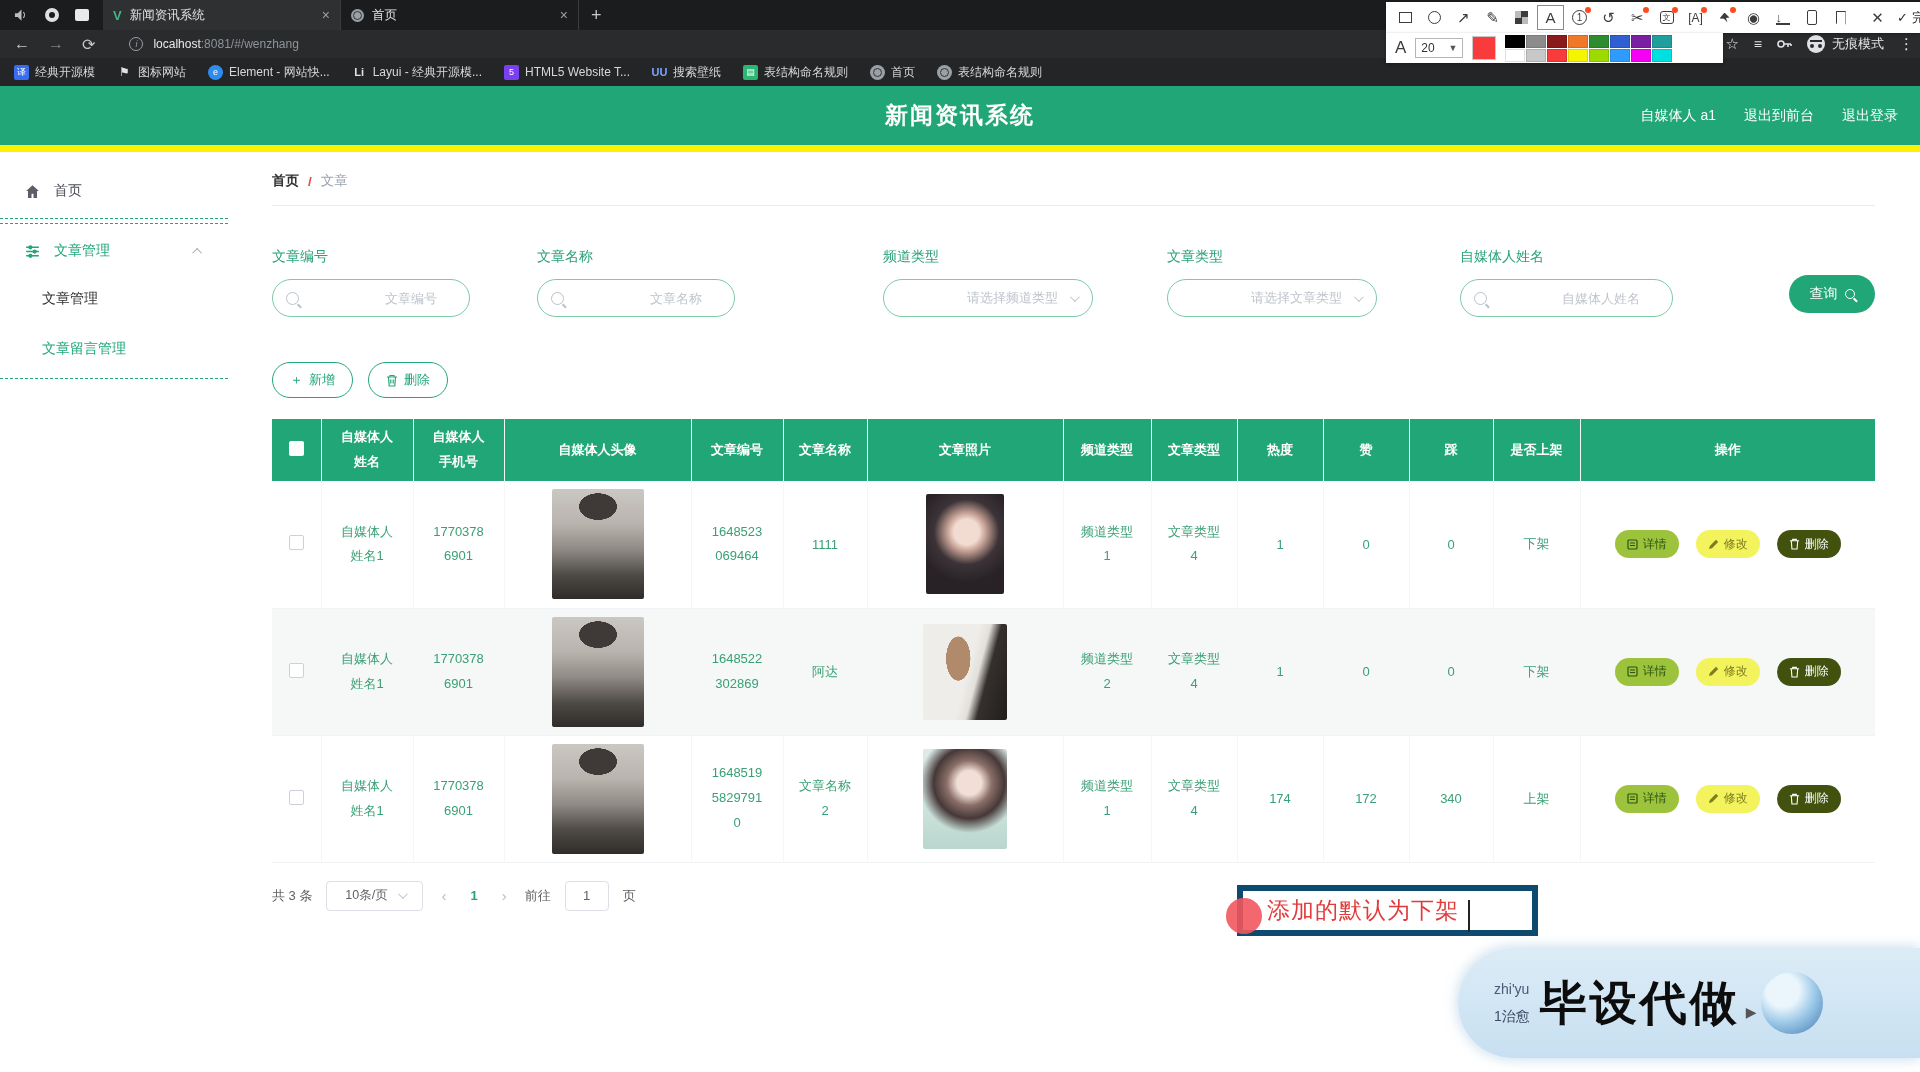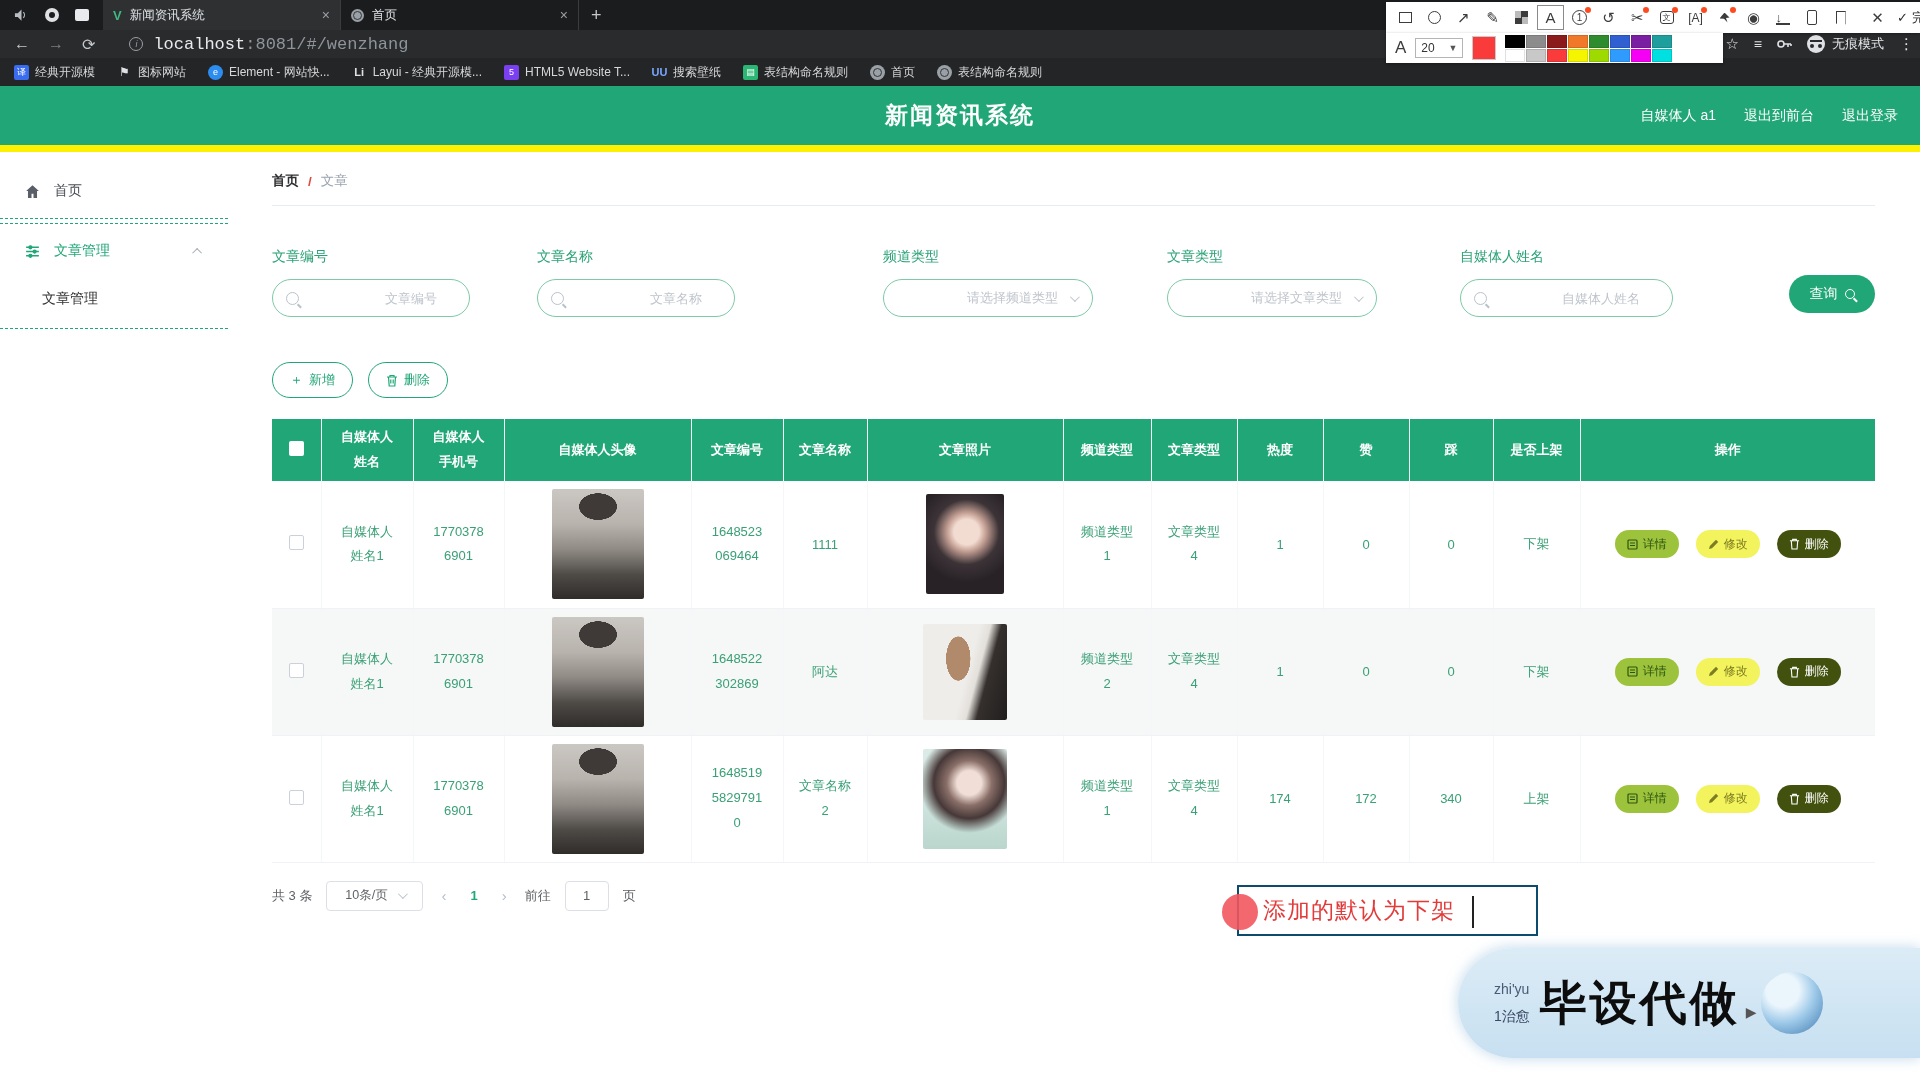--- a/index.html
+++ b/index.html
@@ -22,21 +22,21 @@
   .tab-title { flex:1; white-space:nowrap; overflow:hidden; }
   .tab-close { color:#9aa0a6; font-size:14px; }
   .newtab { color:#c5c8cc; font-size:18px; margin-left:12px; }
 
   .addrbar { height:28px; background:#292b2d; display:flex; align-items:center; padding:0 14px;
              color:#c5c8cc; position:relative; }
   .nav-ic { font-size:16px; margin-right:18px; color:#c5c8cc; }
   .nav-ic.dim{ color:#7b7f83; }
   .circle-i { width:14px; height:14px; border:1px solid #9aa0a6; border-radius:50%; color:#9aa0a6;
               font-size:9px; display:flex; align-items:center; justify-content:center; margin:0 10px 0 16px; font-style:italic;}
-  .url { font-size:17px;font-family:Liberation Mono, monospace; }
+  .url { font-size:12px; }
   .url .host { color:#e8eaed; } .url .rest { color:#8f949a; }
   .browser-right { position:absolute; right:6px; top:0; height:28px; display:flex; align-items:center;
                    gap:15px; color:#dfe1e5; z-index:6; }
   .br-translate { width:16px; height:16px; background:#dfe1e5; border-radius:3px; color:#292b2d;
                   font-size:10px; display:flex; align-items:center; justify-content:center; }
   .br-star { font-size:15px; }
   .br-list { font-size:14px; letter-spacing:-1px;}
   .incog { display:flex; align-items:center; gap:7px; font-size:13px; color:#e8eaed; }
   .incog-ic { width:18px; height:18px; border-radius:50%; background:#dfe1e5; position:relative; }
   .incog-ic::before { content:""; position:absolute; left:3px; right:3px; top:5px; height:2px; background:#292b2d; }
@@ -186,21 +186,21 @@
   .pager { display:flex; align-items:center; margin-top:18px; font-size:13px; color:#606266; gap:14px; }
   .pp-select { width:97px; height:30px; border:1px solid #dcdfe6; border-radius:4px; display:flex;
                align-items:center; justify-content:center; gap:10px; color:#606266; font-size:12.5px; }
   .pp-select .chev { border-color:#c0c4cc; }
   .pg-arrow { color:#b4bccc; font-size:15px; padding:0 4px; }
   .pg-num { color:#21a777; font-weight:bold; padding:0 6px; }
   .goto-input { width:44px; height:30px; border:1px solid #dcdfe6; border-radius:4px; text-align:center;
                 font-size:13px; color:#606266; outline:none; }
 
   .annot { position:absolute; left:1237px; top:885px; width:301px; height:51px;
-           border:2px solid #0c4a6e; z-index:20; display:flex; align-items:center; padding-left:24px; }
+           border:6px solid #0c4a6e; z-index:20; display:flex; align-items:center; padding-left:24px; }
   .annot-text { color:#e23b3b; font-size:23px; letter-spacing:1px; }
   .annot-blob { position:absolute; left:-17px; top:7px; width:36px; height:36px; border-radius:50%;
                 background:#f2575e; opacity:.9; }
   .annot-caret { position:absolute; right:62px; top:9px; width:2px; height:32px; background:#222; }
 
   .watermark { position:absolute; right:0; top:948px; height:110px; width:462px; z-index:30;
                background:linear-gradient(180deg, rgba(218,235,246,.95), rgba(196,222,240,.95));
                border-radius:55px 0 0 55px; display:flex; align-items:center; padding-left:36px;
                box-shadow:0 0 14px rgba(150,190,220,.6); }
   .ime { font-size:14px; color:#3a4a66; line-height:1.9; margin-right:10px; white-space:nowrap; }
@@ -390,20 +390,23 @@
             <path d="M3 6h18M3 12h18M3 18h18"></path>
             <circle cx="9" cy="6" r="2" fill="#21a777"></circle>
             <circle cx="15" cy="12" r="2" fill="#21a777"></circle>
             <circle cx="9" cy="18" r="2" fill="#21a777"></circle>
           </svg>
         <span class="lbl">文章管理</span>
         <span class="chev up"></span>
       </div>
       <div class="sub-item">
         <span>文章管理</span>
+      </div>
+      <div class="sub-item green">
+        <span>文章留言管理</span>
       </div>
       <div class="dash"></div>
     </div>
 
     <div class="content">
       <div class="breadcrumb">
         <span class="b-home">首页</span>
         <span class="b-sep">/</span>
         <span class="b-cur">文章</span>
       </div>

